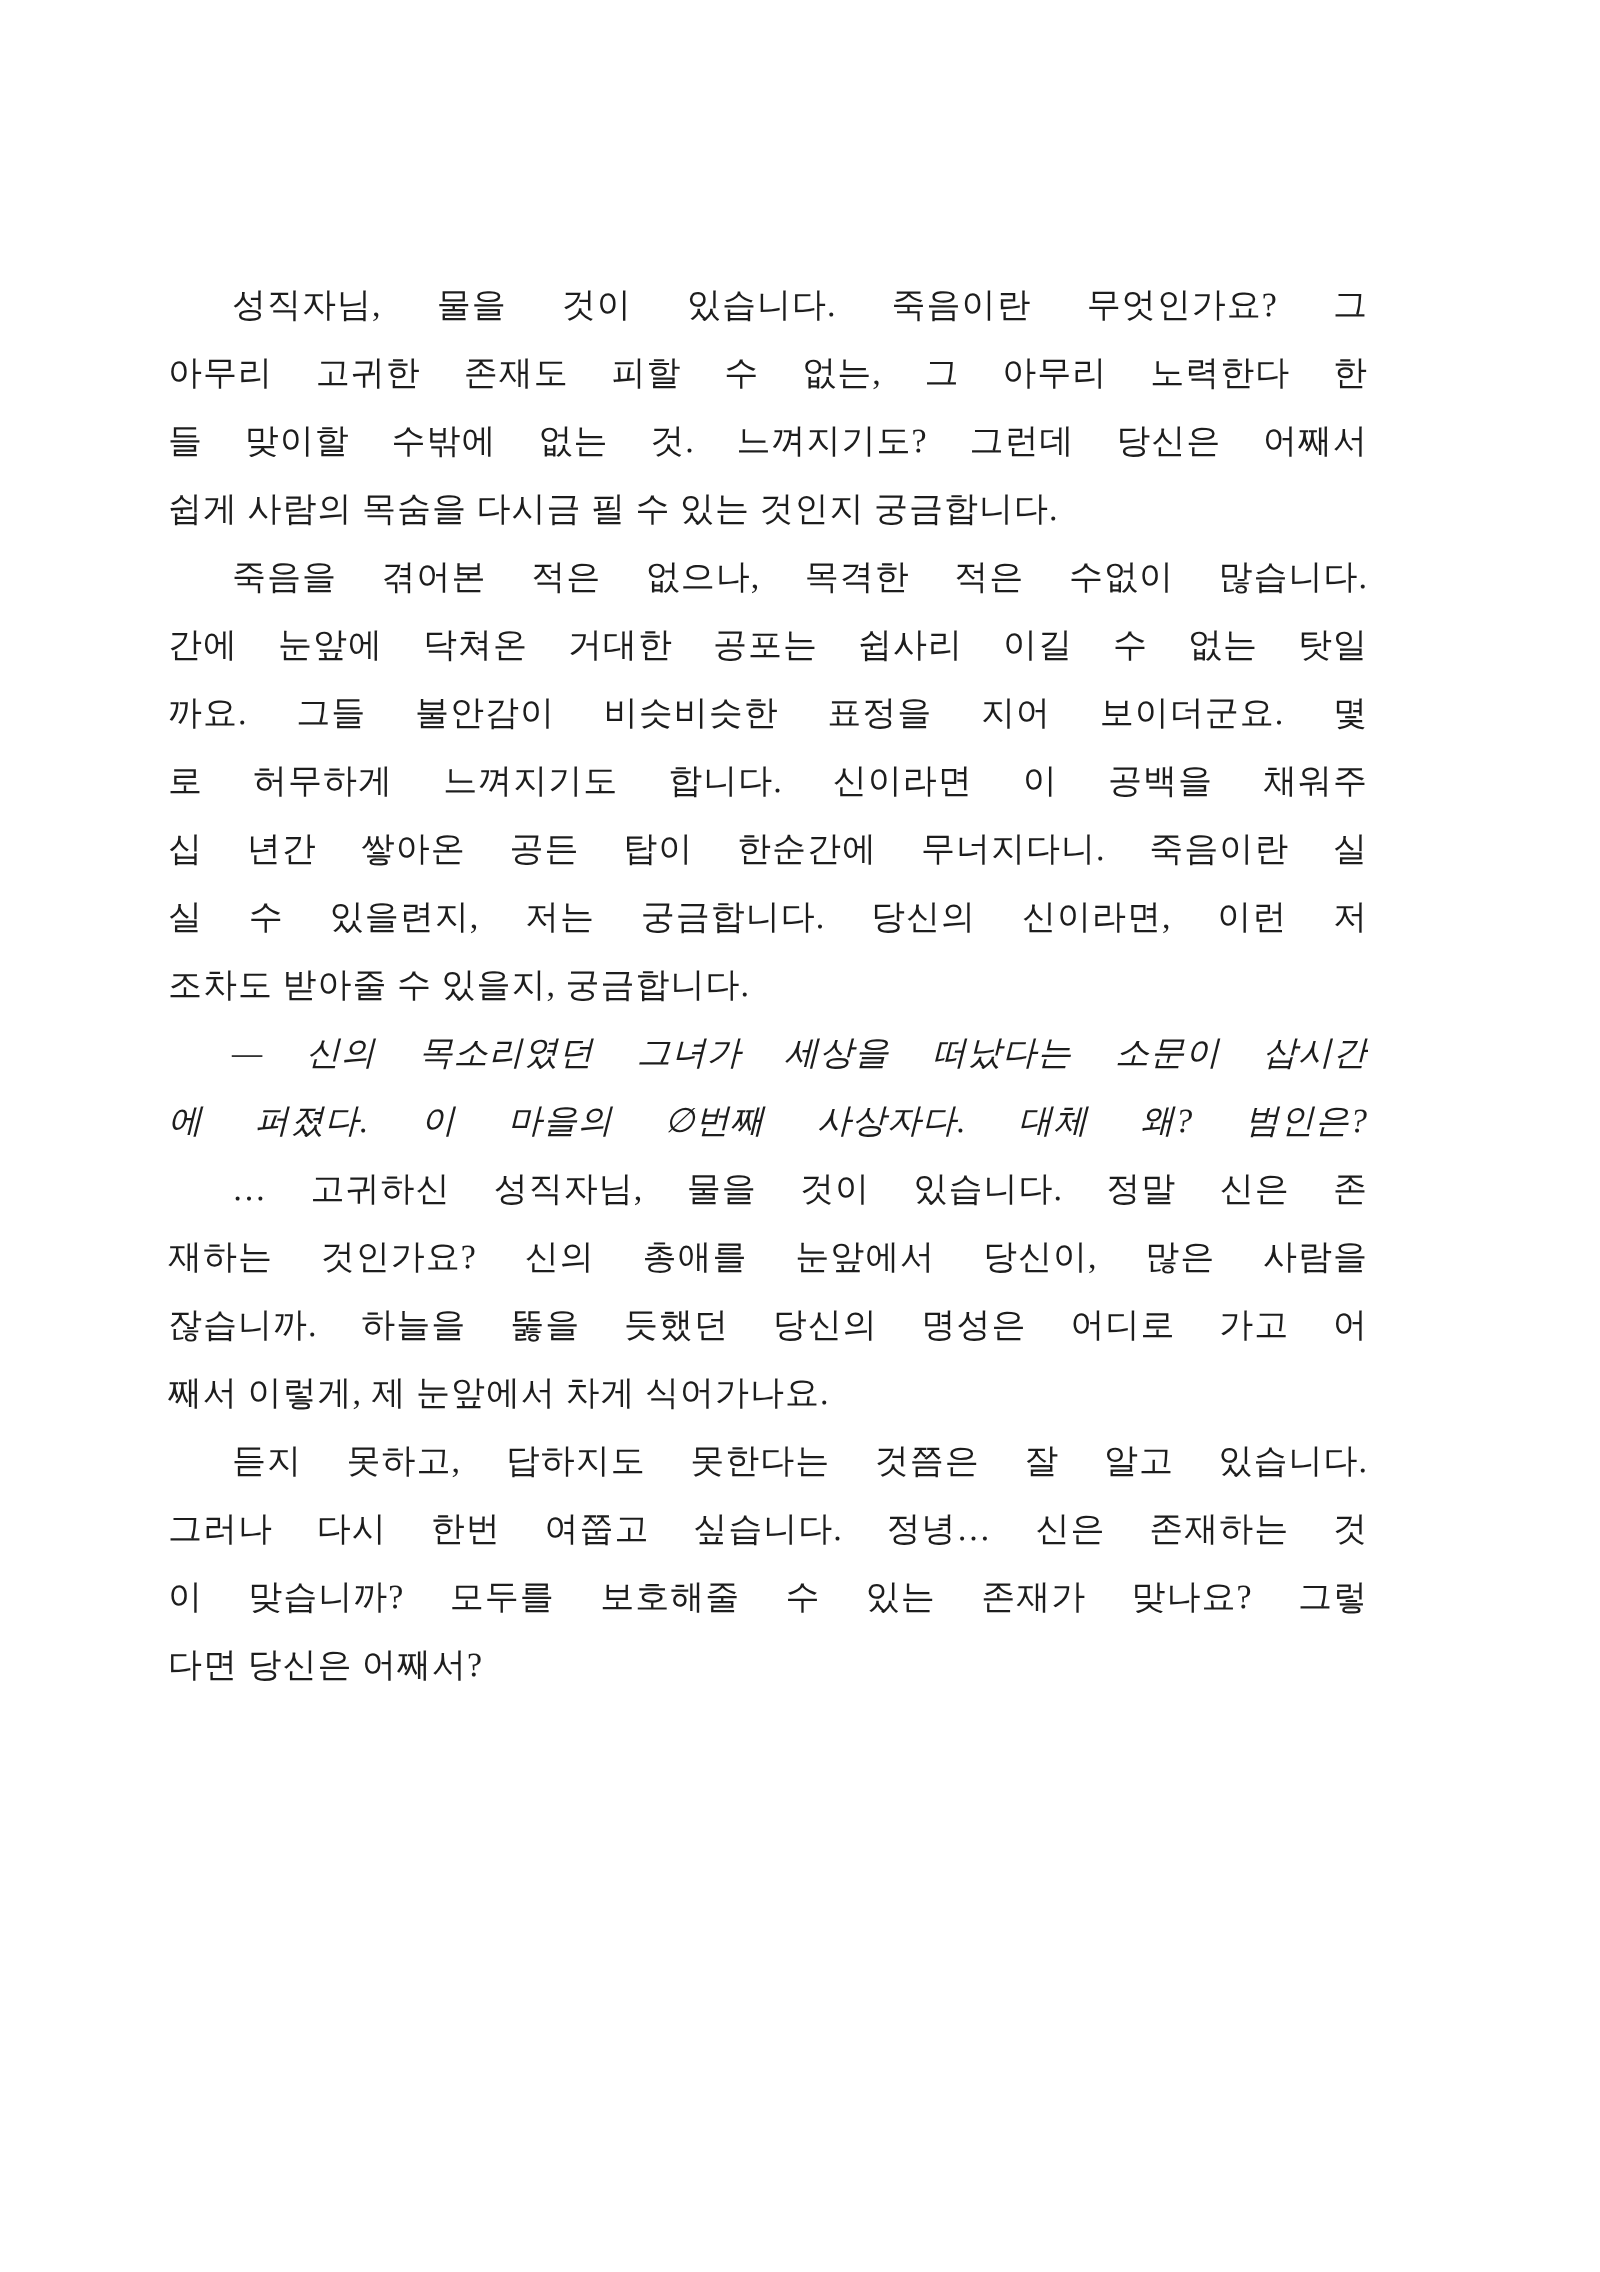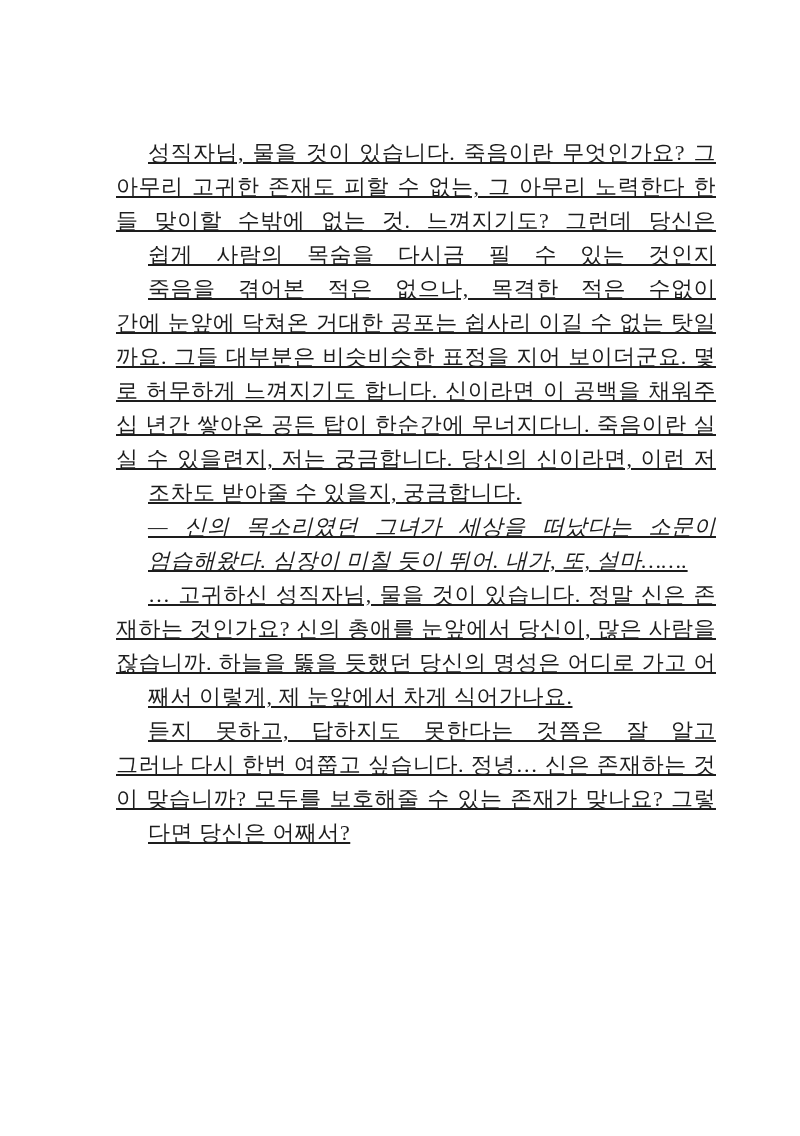--- a/index.html
+++ b/index.html
@@ -10,27 +10,26 @@
   .page {
     position: relative;
     width: 800px;
     height: 1136px;
     background: #ffffff;
     overflow: hidden;
     font-family: "Liberation Serif", "DejaVu Serif", serif;
   }
   .text-block {
     position: absolute;
-    left: 116px;
+    left: 84px;
     top: 136px;
     width: 600px;
     color: #1d1d1d;
-    font-size: 22px;
+    font-size: 17px;
     line-height: 34px;
-    text-decoration: underline;
   }
   .paragraph {
     margin: 0;
     padding: 0;
   }
   .paragraph.italic .line {
     font-style: italic;
   }
   .line {
     height: 34px;
@@ -38,46 +37,45 @@
     text-align: justify;
     text-align-last: justify;
     letter-spacing: 0.5px;
     word-break: keep-all;
   }
   .line.first {
     padding-left: 32px;
   }
   .line.last {
     text-align-last: left;
-    margin-left: 32px;
   }
 </style>
 </head>
 <body>
 
 <div class="page">
   <div class="text-block" id="paragraphs-container">
       <div class="paragraph normal">
         <div class="line first">성직자님, 물을 것이 있습니다. 죽음이란 무엇인가요? 그</div>
         <div class="line">아무리 고귀한 존재도 피할 수 없는, 그 아무리 노력한다 한</div>
         <div class="line">들 맞이할 수밖에 없는 것. 느껴지기도? 그런데 당신은 어째서</div>
         <div class="line last">쉽게 사람의 목숨을 다시금 필 수 있는 것인지 궁금합니다.</div>
       </div>
       <div class="paragraph normal">
         <div class="line first">죽음을 겪어본 적은 없으나, 목격한 적은 수없이 많습니다.</div>
         <div class="line">간에 눈앞에 닥쳐온 거대한 공포는 쉽사리 이길 수 없는 탓일</div>
-        <div class="line">까요. 그들 대부분은 비슷비슷한 표정을 지어 보이더군요. 몇</div>
+        <div class="line">까요. 그들 불안감이 비슷비슷한 표정을 지어 보이더군요. 몇</div>
         <div class="line">로 허무하게 느껴지기도 합니다. 신이라면 이 공백을 채워주</div>
         <div class="line">십 년간 쌓아온 공든 탑이 한순간에 무너지다니. 죽음이란 실</div>
         <div class="line">실 수 있을련지, 저는 궁금합니다. 당신의 신이라면, 이런 저</div>
         <div class="line last">조차도 받아줄 수 있을지, 궁금합니다.</div>
       </div>
       <div class="paragraph italic">
         <div class="line first">— 신의 목소리였던 그녀가 세상을 떠났다는 소문이 삽시간</div>
-        <div class="line last">엄습해왔다. 심장이 미칠 듯이 뛰어. 내가, 또, 설마…….</div>
+        <div class="line">에 퍼졌다. 이 마을의 ∅번째 사상자다. 대체 왜? 범인은?</div>
       </div>
       <div class="paragraph normal">
         <div class="line first">… 고귀하신 성직자님, 물을 것이 있습니다. 정말 신은 존</div>
         <div class="line">재하는 것인가요? 신의 총애를 눈앞에서 당신이, 많은 사람을</div>
         <div class="line">잖습니까. 하늘을 뚫을 듯했던 당신의 명성은 어디로 가고 어</div>
         <div class="line last">째서 이렇게, 제 눈앞에서 차게 식어가나요.</div>
       </div>
       <div class="paragraph normal">
         <div class="line first">듣지 못하고, 답하지도 못한다는 것쯤은 잘 알고 있습니다.</div>
         <div class="line">그러나 다시 한번 여쭙고 싶습니다. 정녕… 신은 존재하는 것</div>

